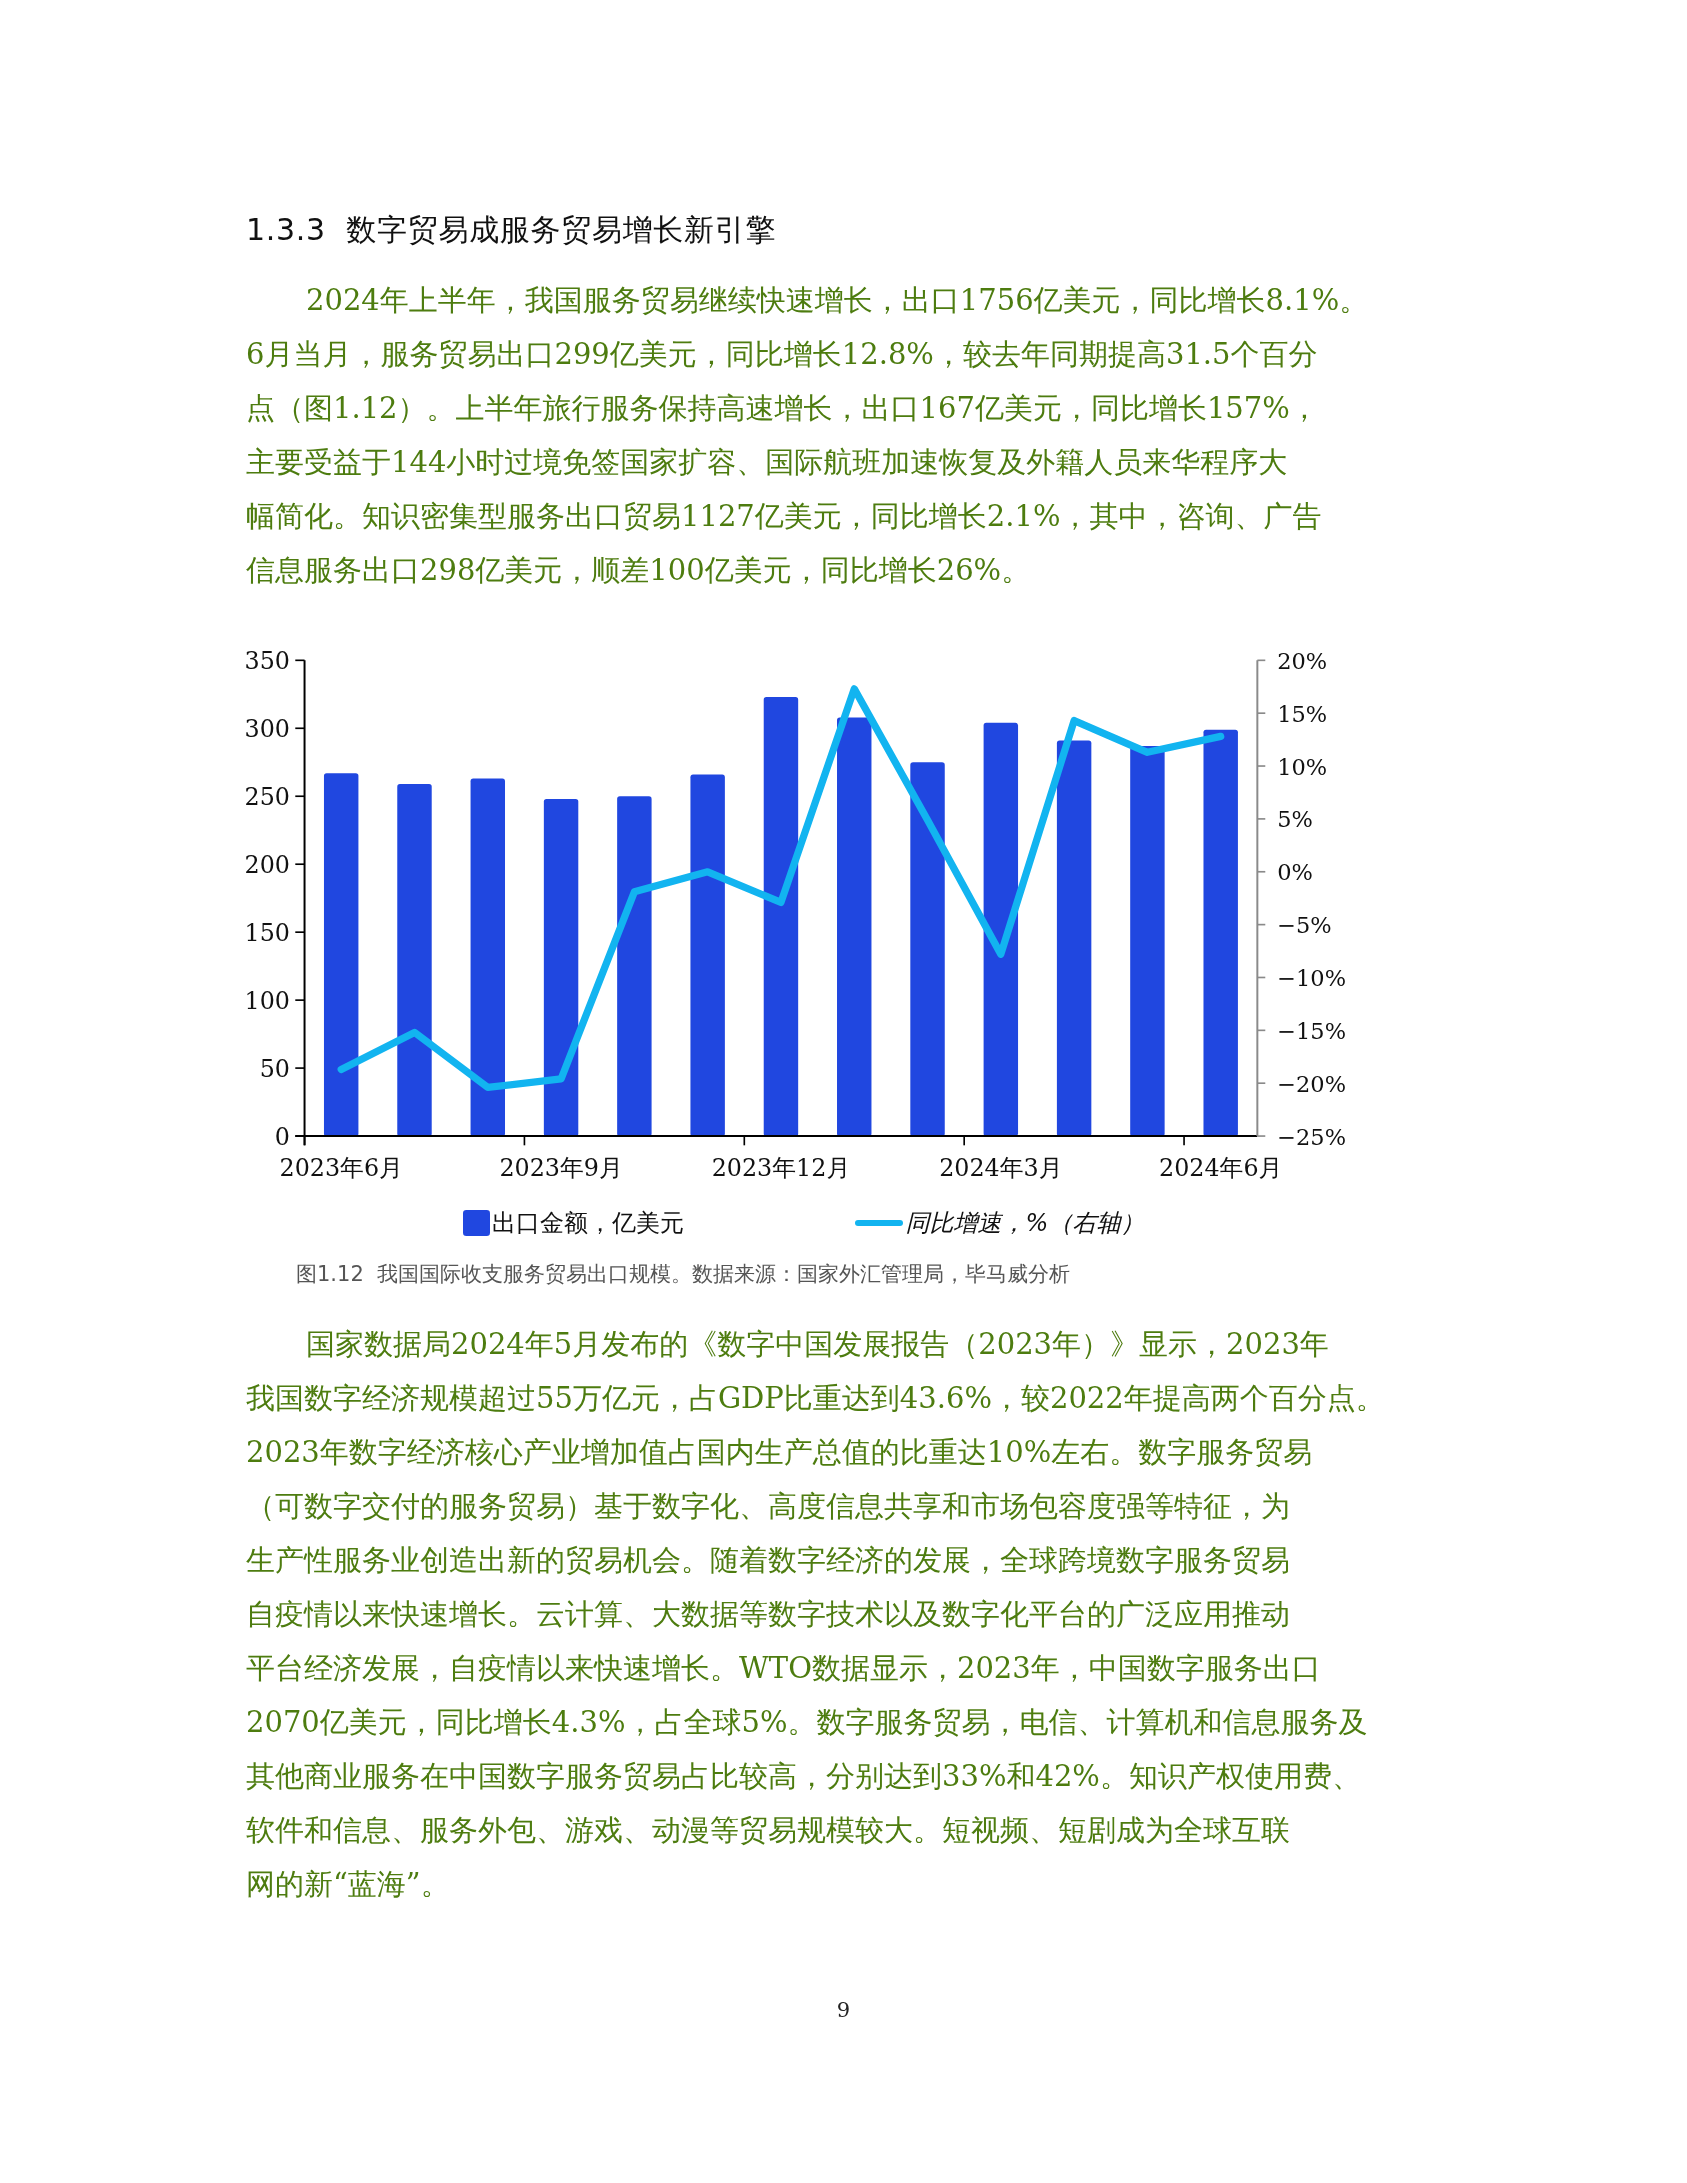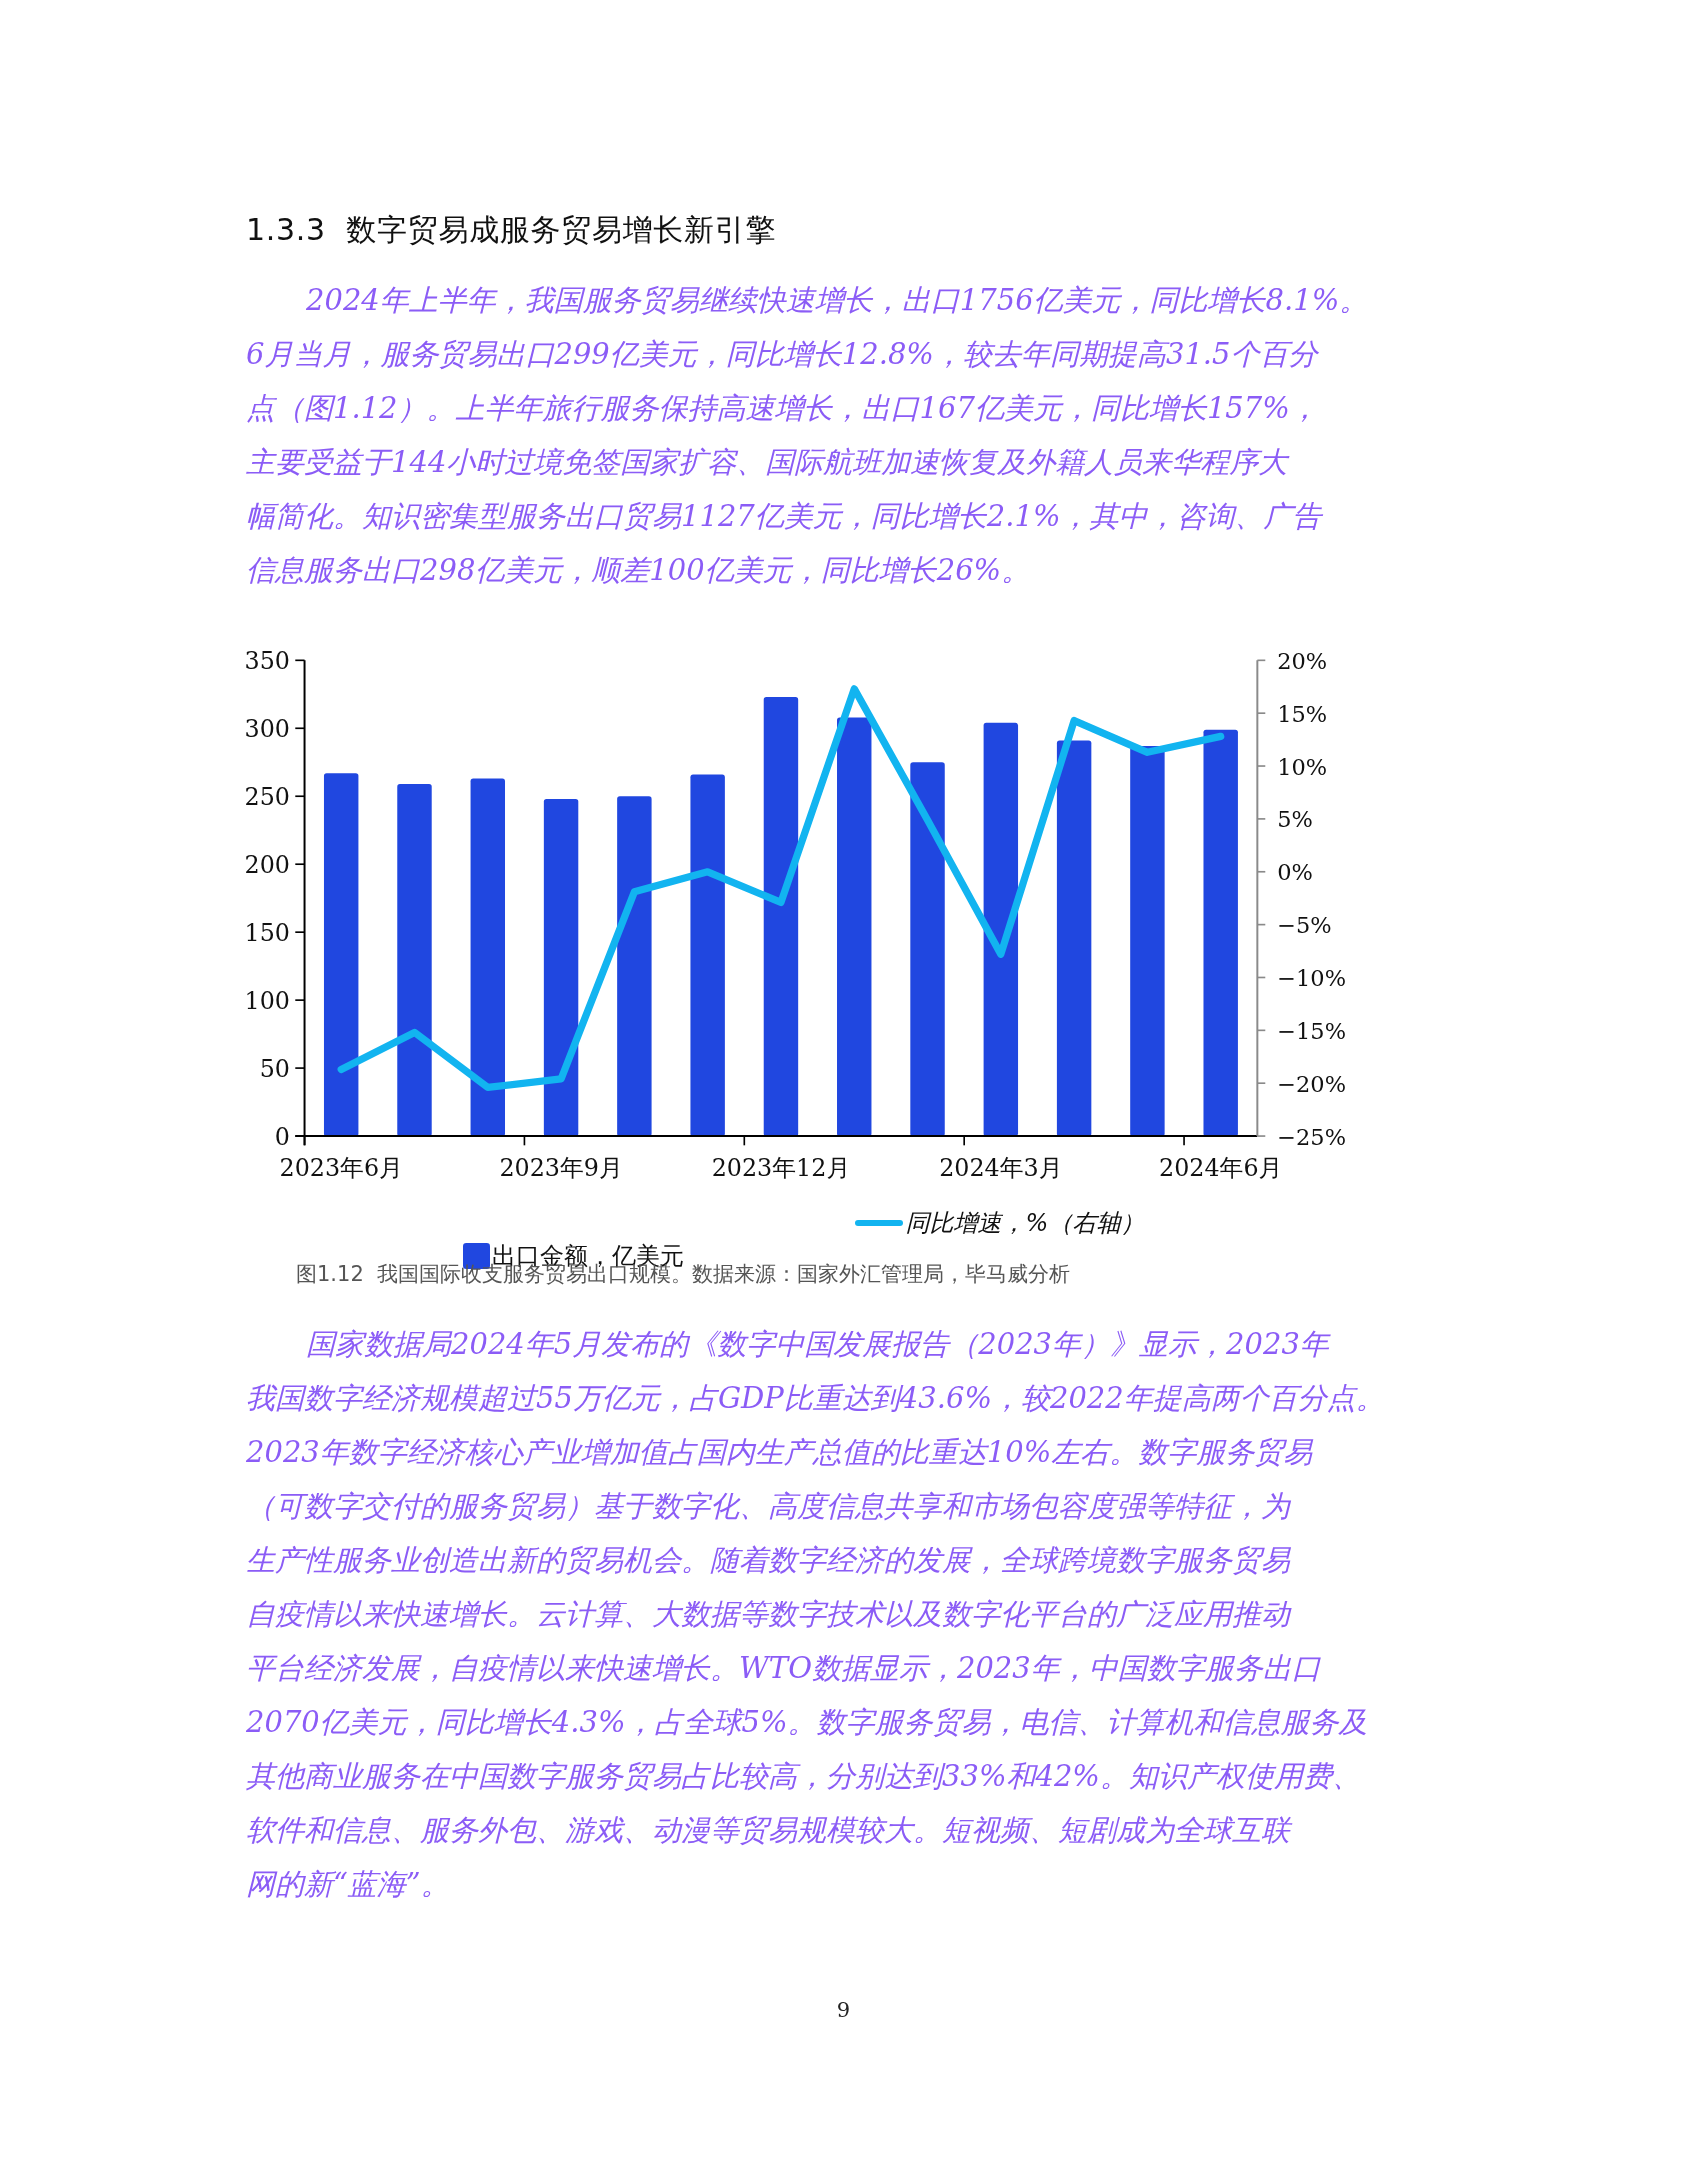--- a/index.html
+++ b/index.html
@@ -2,21 +2,21 @@
 <html style="font-size:10.6px"><head>
 <meta charset="utf-8">
 <style>
   html, body { margin: 0; padding: 0; background: #ffffff; }
   body { width: 1687px; height: 2183px; position: relative; overflow: hidden;
          font-family: "DejaVu Serif", "Liberation Serif", serif; color: #111; }
   .page { position: absolute; left: 0; top: 0; width: 1687px; height: 2183px; }
   .section-title { position: absolute; left: 246px; top: 210px; font-family: "DejaVu Sans", "Liberation Sans", sans-serif;
                    font-size: 30px; letter-spacing: 0.7px; color: #111; }
   .para { position: absolute; left: 246px; width: 1191px; font-size: 29px; line-height: 54px;
-          text-align: justify; text-justify: inter-character; color: #8b5cf6; font-style: italic; }
+          text-align: justify; text-justify: inter-character; color: #4d7c0f; }
   .para .line { display: block; white-space: nowrap; }
   .para .line.indent { padding-left: 60px; }
   #para1 { top: 273px; }
   #para2 { top: 1317px; }
   .chart { position: absolute; left: 245px; top: 645px; width: 1191px; height: 549px; }
   .chart svg text { font-family: "DejaVu Serif", "Liberation Serif", serif; }
   .legend { position: absolute; left: 0; top: 562px; width: 1191px; height: 40px; }
   .legend-item { position: absolute; top: 0; display: flex; align-items: center; font-size: 24px;
                  font-family: "DejaVu Sans", "Liberation Sans", sans-serif; }
   .legend-swatch-bar { width: 26.5px; height: 26.5px; border-radius: 3.3px; background: #2047e0; margin-right: 2.6px; }
@@ -103,21 +103,21 @@
         <text x="1560" y="275.6666666666667" text-anchor="start" font-size="34" fill="#111">5%</text>
         <line x1="1530" y1="182.77777777777771" x2="1542" y2="182.77777777777771" stroke="#8a8a8a" stroke-width="2.5"></line>
         <text x="1560" y="195.77777777777771" text-anchor="start" font-size="34" fill="#111">10%</text>
         <line x1="1530" y1="102.88888888888891" x2="1542" y2="102.88888888888891" stroke="#8a8a8a" stroke-width="2.5"></line>
         <text x="1560" y="115.88888888888891" text-anchor="start" font-size="34" fill="#111">15%</text>
         <line x1="1530" y1="23" x2="1542" y2="23" stroke="#8a8a8a" stroke-width="2.5"></line>
         <text x="1560" y="36" text-anchor="start" font-size="34" fill="#111">20%</text>
         <polyline points="145.4,641.3 256.2,585.4 366.9,668.5 477.7,655.7 588.5,372.9 699.2,342.6 810.0,388.9 920.8,66.1 1031.5,264.3 1142.3,467.2 1253.1,114.1 1363.8,162.0 1474.6,138.0" fill="none" stroke="#12b4f0" stroke-width="11" stroke-linejoin="round" stroke-linecap="round"></polyline>
       </svg>
     <div class="legend">
-      <div class="legend-item" style="left:218px;margin-top:33px;">
+      <div class="legend-item" style="left:218px;">
         <span class="legend-swatch-bar"></span>
         <span>出口金额，亿美元</span>
       </div>
       <div class="legend-item" style="left:610px;font-style:italic;">
         <span class="legend-swatch-line"></span>
         <span>同比增速，%（右轴）</span>
       </div>
     </div>
   </div>
 

